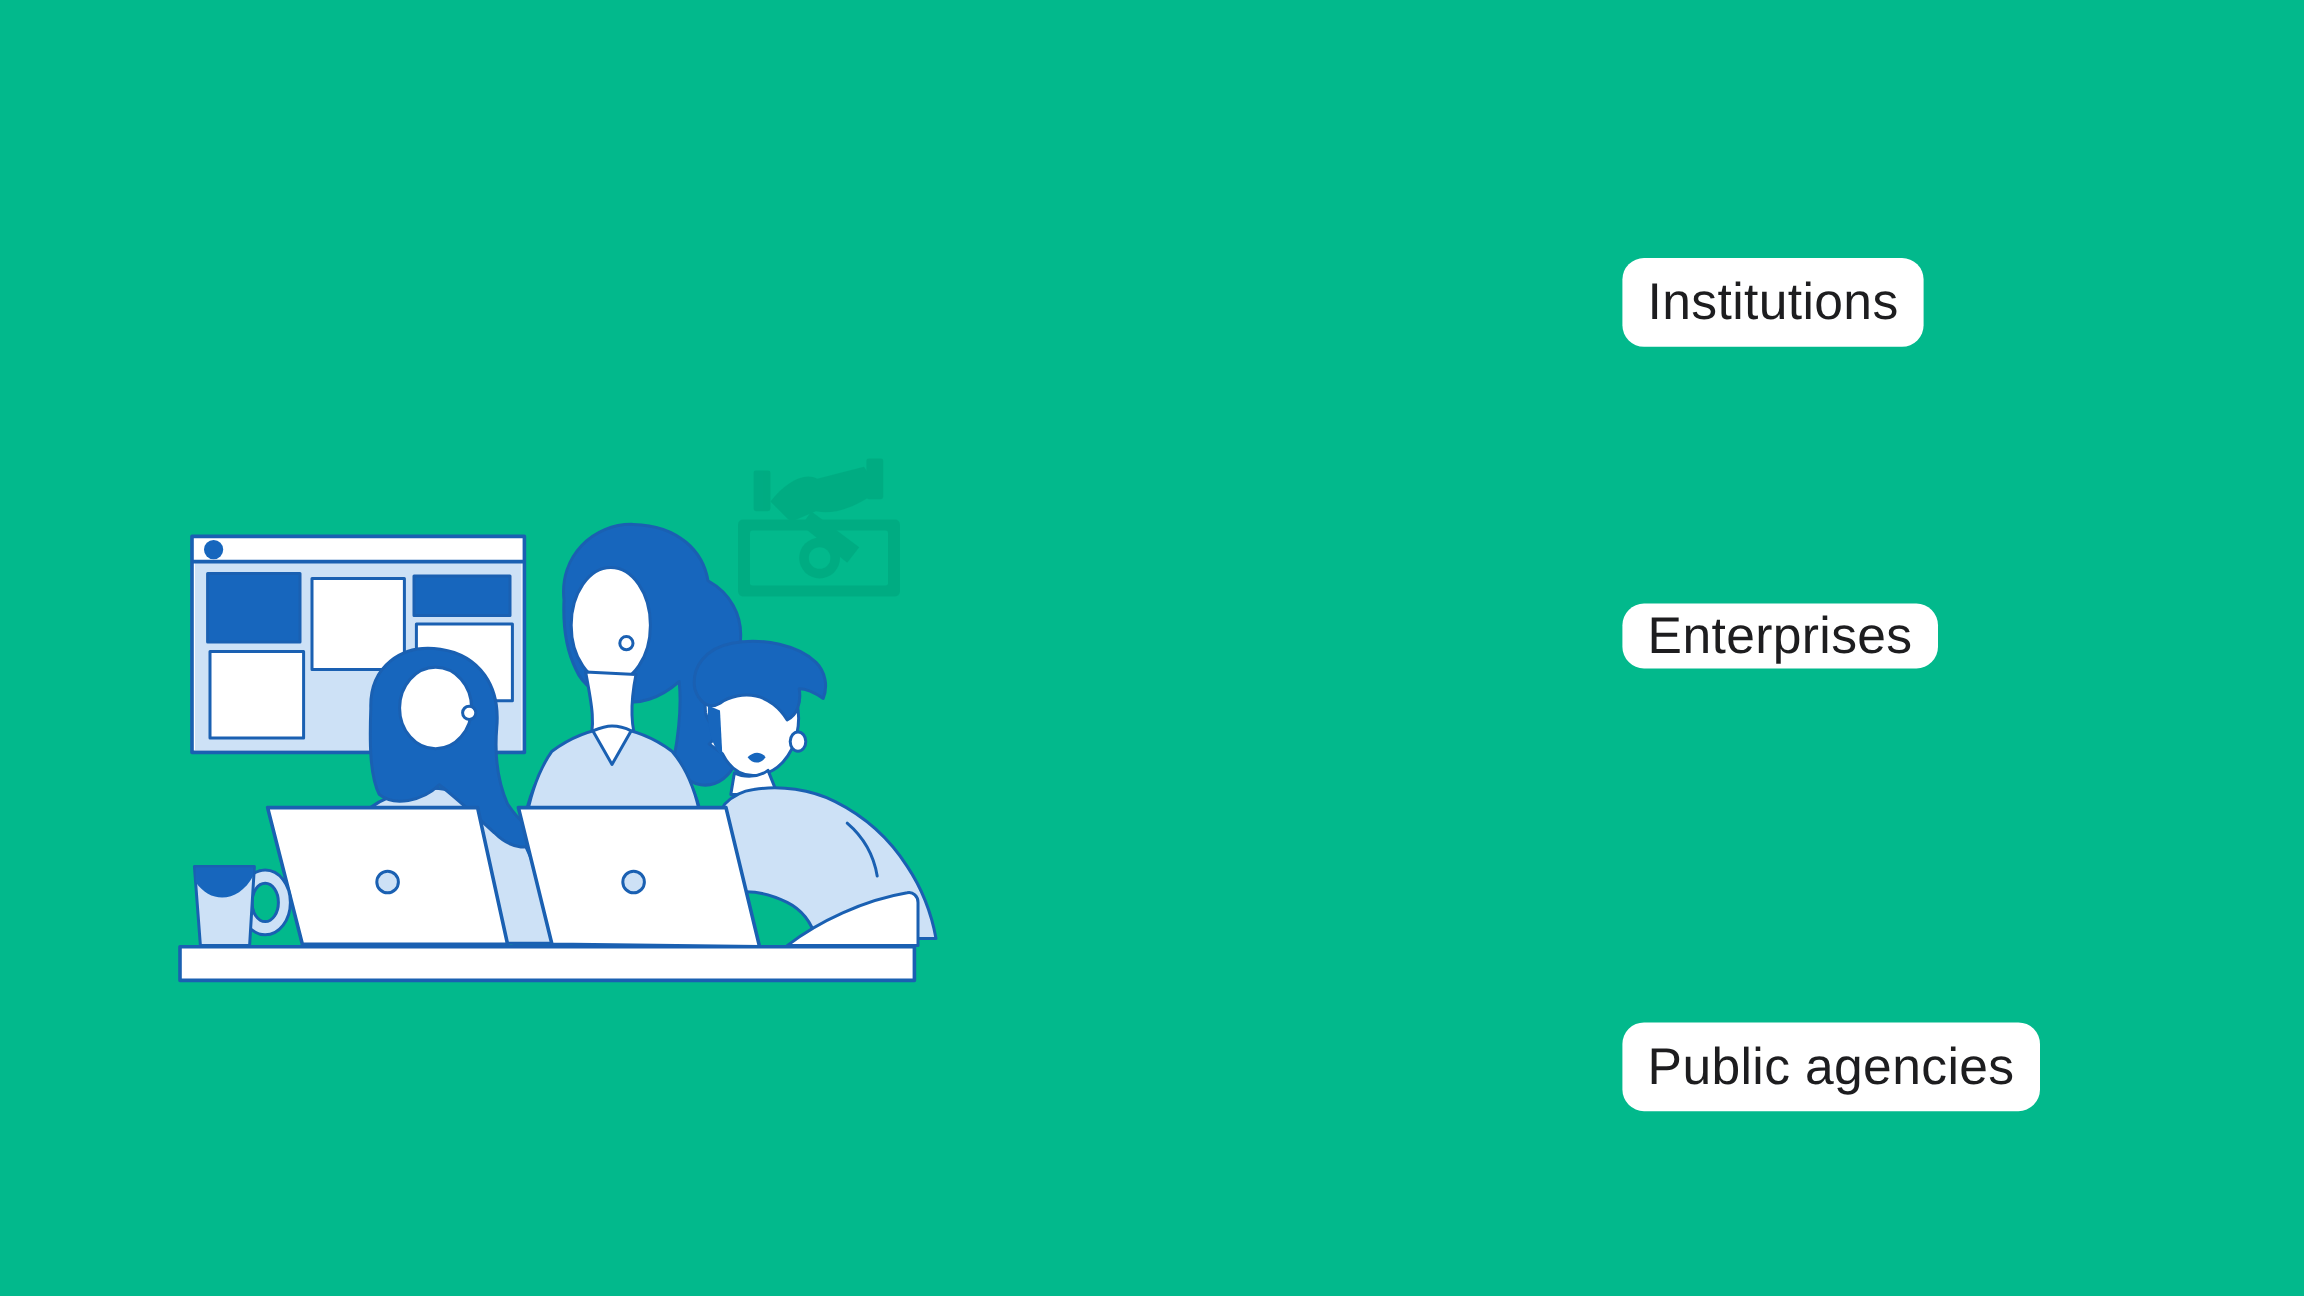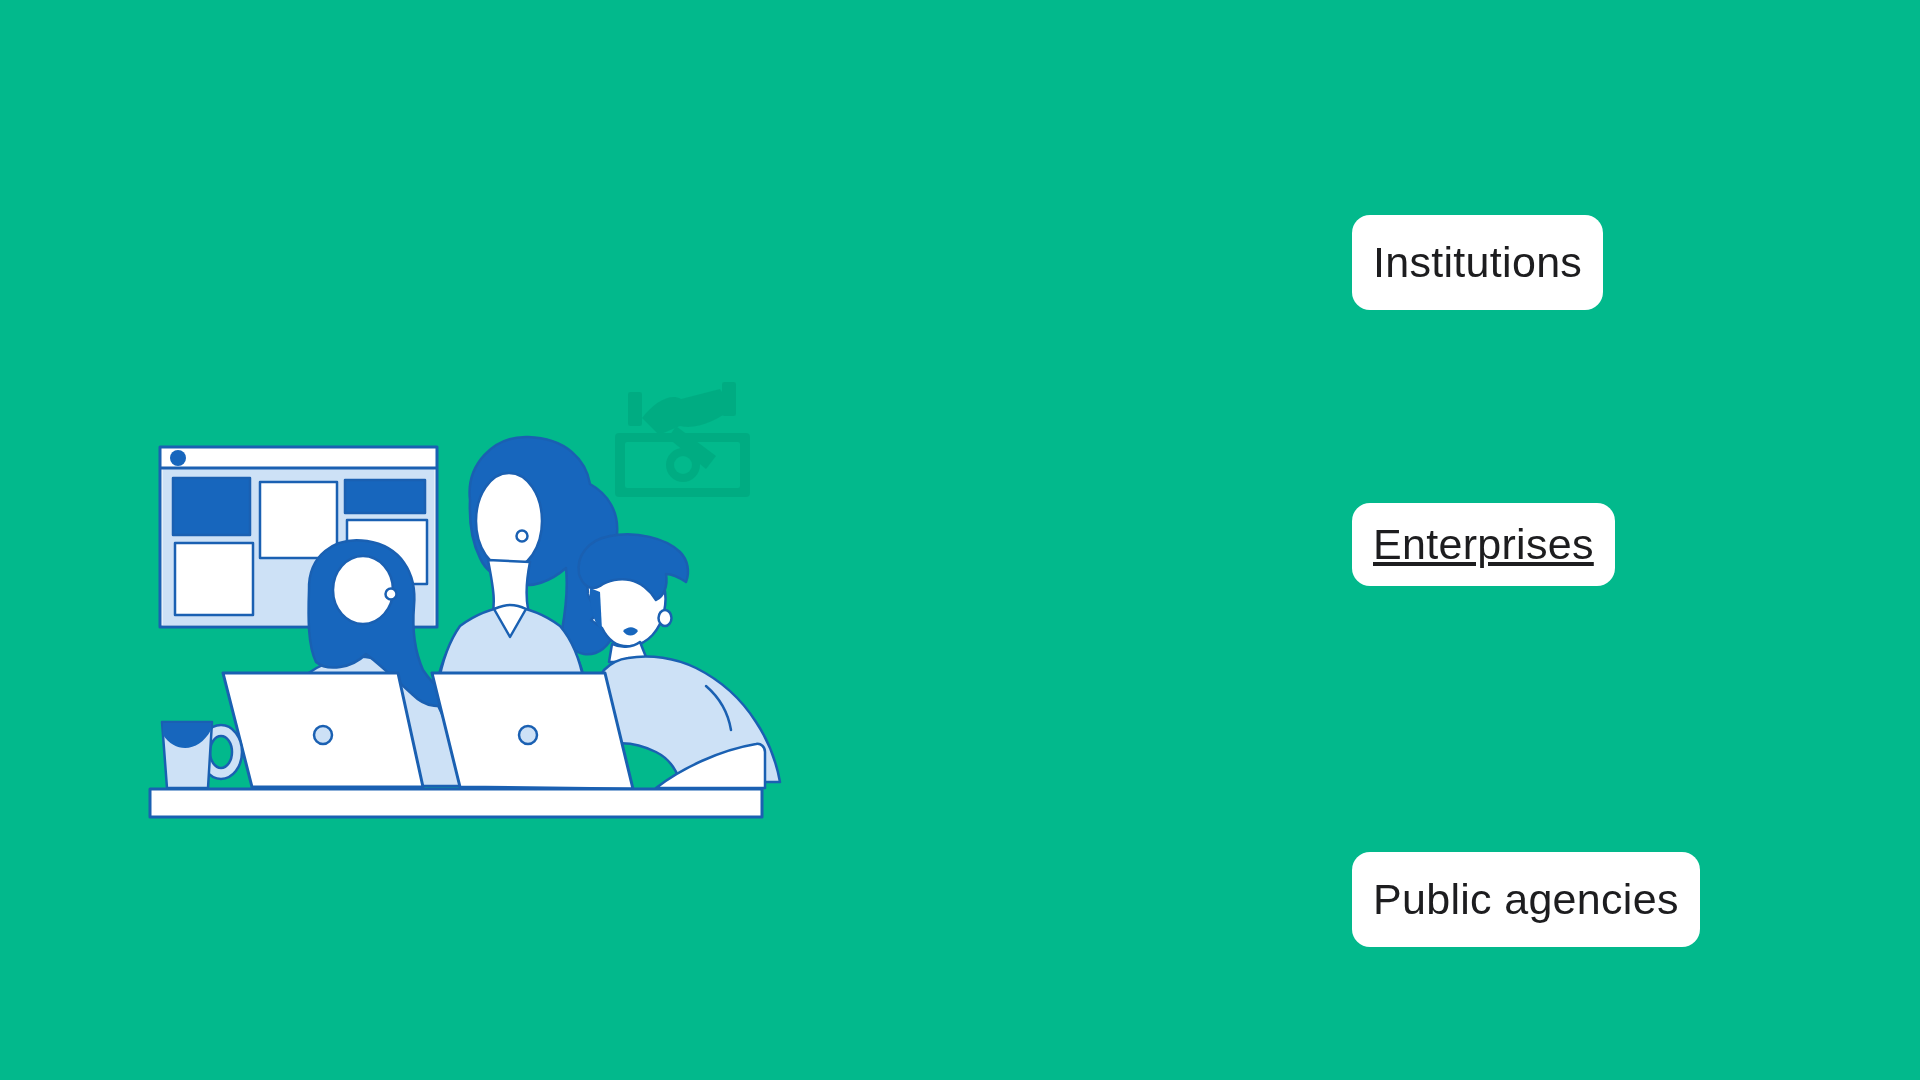--- a/index.html
+++ b/index.html
@@ -21,33 +21,33 @@
     font-family:"Liberation Sans", sans-serif;
   }
   .stage{position:absolute;inset:0;}
   .illustration{
     position:absolute;left:120px;top:368px;width:680px;height:460px;
   }
   .chip{
     position:absolute;left:1352px;
     background:var(--chip-bg);
     color:var(--chip-text);
-    height:95px;
+    height:74px;
     border-radius:18px;
     display:inline-flex;align-items:center;
     padding:0 21px;
     font-size:43px;
     letter-spacing:.3px;
     white-space:nowrap;
     border:none;
     font-family:"Liberation Sans", sans-serif;
     cursor:pointer;
   }
   .chip-institutions{top:215px;}
-  .chip-enterprises{top:503px;height:83px;text-decoration:underline;}
+  .chip-enterprises{top:503px;height:54px;}
   .chip-public-agencies{top:852px;}
 
   
   .ln{stroke:var(--ill-outline);stroke-width:2.5;stroke-linejoin:round;stroke-linecap:round;}
   .ln3{stroke:var(--ill-outline);stroke-width:3;stroke-linejoin:round;}
   .f-dark{fill:var(--ill-dark);}
   .f-light{fill:var(--ill-light);}
   .f-white{fill:var(--ill-white);}
   .f-none{fill:none;}
   .f-bg{fill:var(--bg);}

